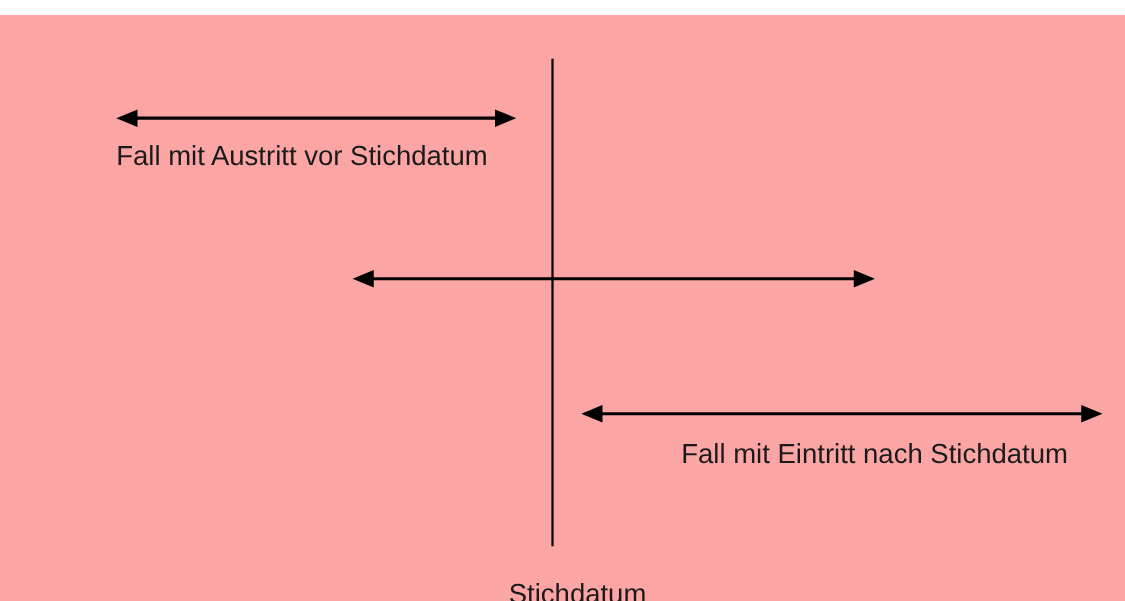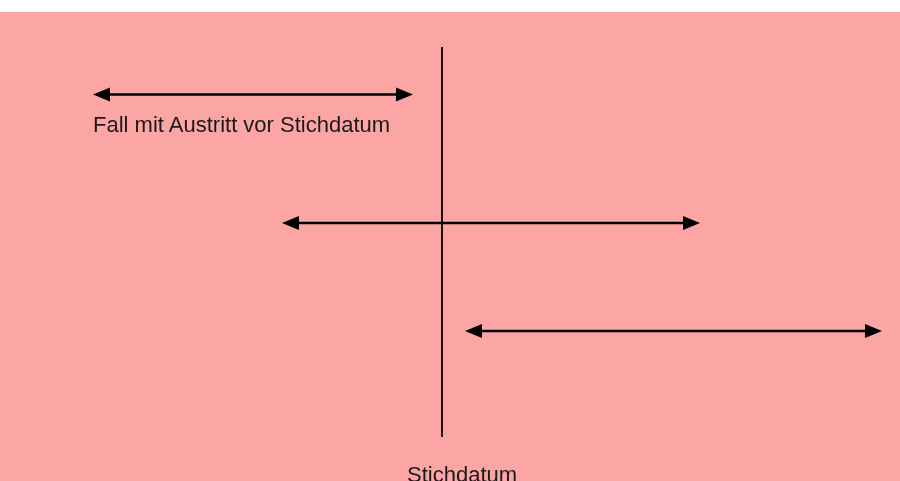--- a/index.html
+++ b/index.html
@@ -73,16 +73,17 @@
     <g>
       <line class="shaft" x1="481" y1="319" x2="866" y2="319"></line>
       <polygon points="465,319 482,312 482,326"></polygon>
       <polygon points="882,319 865,312 865,326"></polygon>
     </g>
   </svg>
 
   <div class="label label-before">Fall mit Austritt vor Stichdatum</div>
 
 
+  <div class="label label-after">Fall mit Eintritt nach Stichdatum</div>
 
   <div class="label label-cutoff">Stichdatum</div>
 
 </div>
 
 </body></html>

